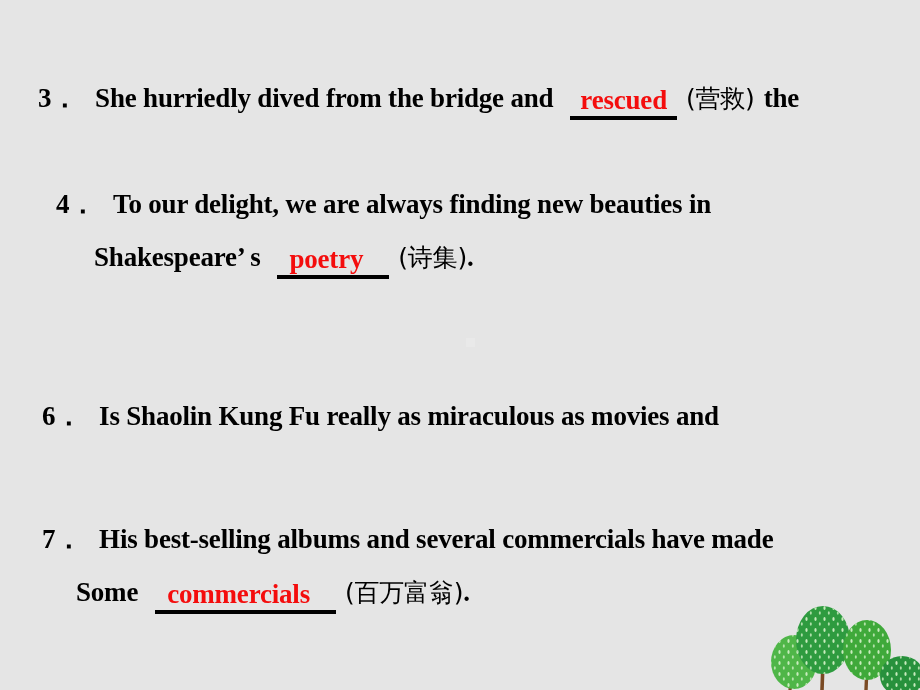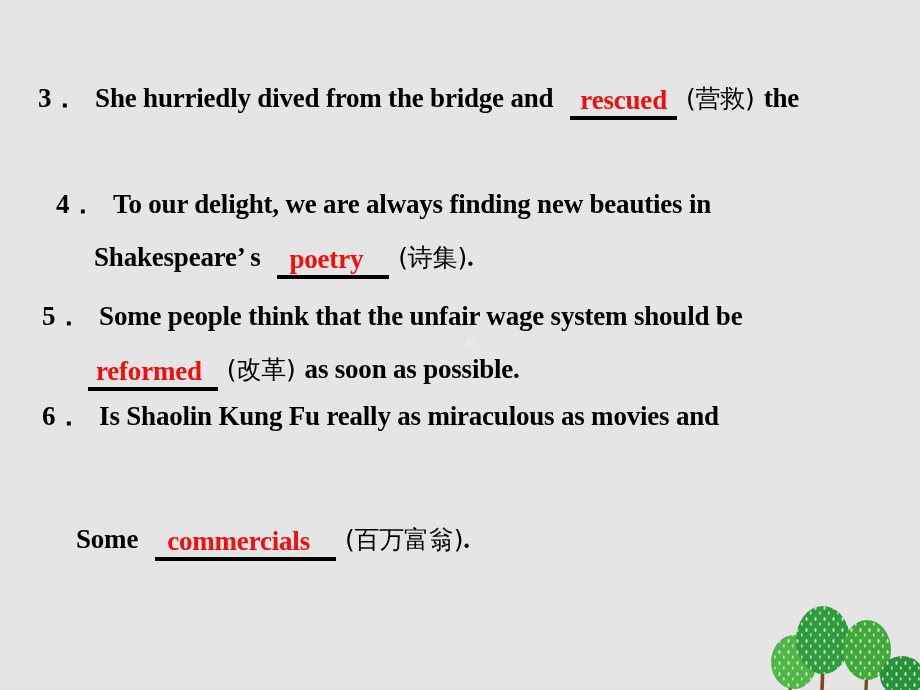--- a/index.html
+++ b/index.html
@@ -122,29 +122,28 @@
     <div class="question" id="q3">
       <span class="q-line l1"><span class="q-num">3．</span><span class="sp-lg"></span><span>She hurriedly dived from the bridge and</span><span class="sp-lg"></span><span class="ans widest" style="color: rgb(244, 13, 13); border-bottom-color: rgb(0, 0, 0);">rescued</span><span class="sp"></span><span class="cn">(营救)</span><span class="sp"></span><span>the</span></span>
     </div>
 
     <div class="question" id="q4">
       <span class="q-line l1"><span class="q-num">4．</span><span class="sp-lg"></span><span>To our delight, we are always finding new beauties in</span></span>
       <span class="q-line l2"><span>Shakespeare’ s</span><span class="sp-lg"></span><span class="ans wider" style="color: rgb(244, 13, 13); border-bottom-color: rgb(0, 0, 0); text-align: center;">poetry</span><span class="sp"></span><span class="cn">(诗集)</span><span>.</span></span>
     </div>
 
     <div class="question" id="q5">
-      <span class="q-line l1"><span class="q-num">5．</span><span class="sp-lg"></span><span>Some people think that the unfair wage system should be</span></span>
-      <span class="q-line l2"><span class="ans wide" style="color: rgb(244, 13, 13); border-bottom-color: rgb(0, 0, 0);">reformed</span><span class="sp"></span><span class="cn">(改革)</span><span class="sp"></span><span>as soon as possible.</span></span>
     </div>
 
     <div class="question" id="q6">
       <span class="q-line l1"><span class="q-num">6．</span><span class="sp-lg"></span><span>Is Shaolin Kung Fu really as miraculous as movies and</span></span>
     </div>
 
     <div class="question" id="q7">
+      <span class="q-line l1"><span class="q-num">7．</span><span class="sp-lg"></span><span>His best-selling albums and several commercials have made</span></span>
       <span class="q-line l2"><span>Some</span><span class="sp-lg"></span><span class="ans wider" style="color: rgb(244, 13, 13); border-bottom-color: rgb(0, 0, 0);">commercials</span><span class="sp"></span><span class="cn">(百万富翁)</span><span>.</span></span>
     </div>
 
   </div>
 
   <svg id="trees" viewBox="0 0 170 96">
     <defs>
       <pattern id="speck" width="9" height="11" patternUnits="userSpaceOnUse">
         <ellipse cx="2.5" cy="3" rx="1.1" ry="1.9" fill="#CFEFC4" opacity="0.95"></ellipse>
         <ellipse cx="6.8" cy="8" rx="1.0" ry="1.8" fill="#CFEFC4" opacity="0.8"></ellipse>

